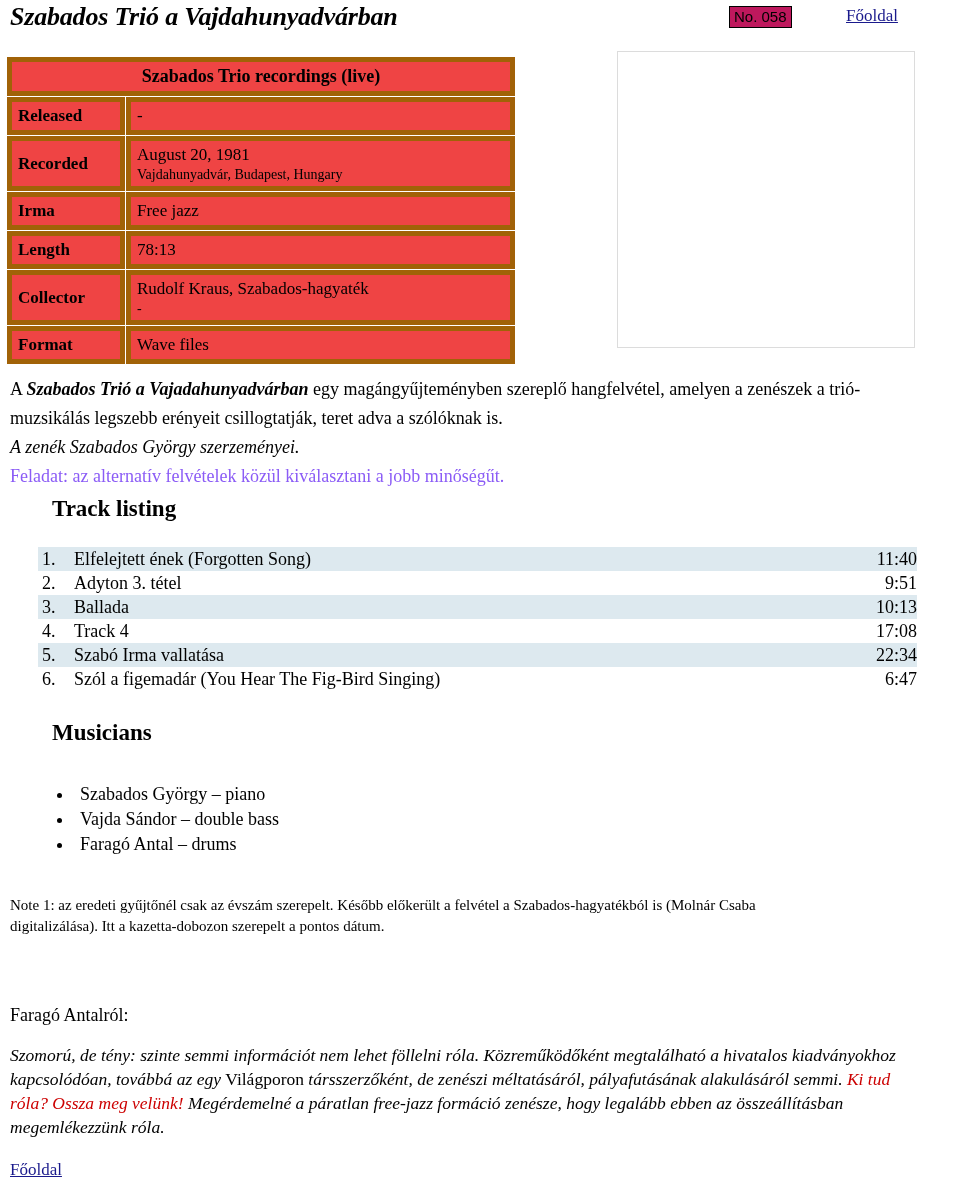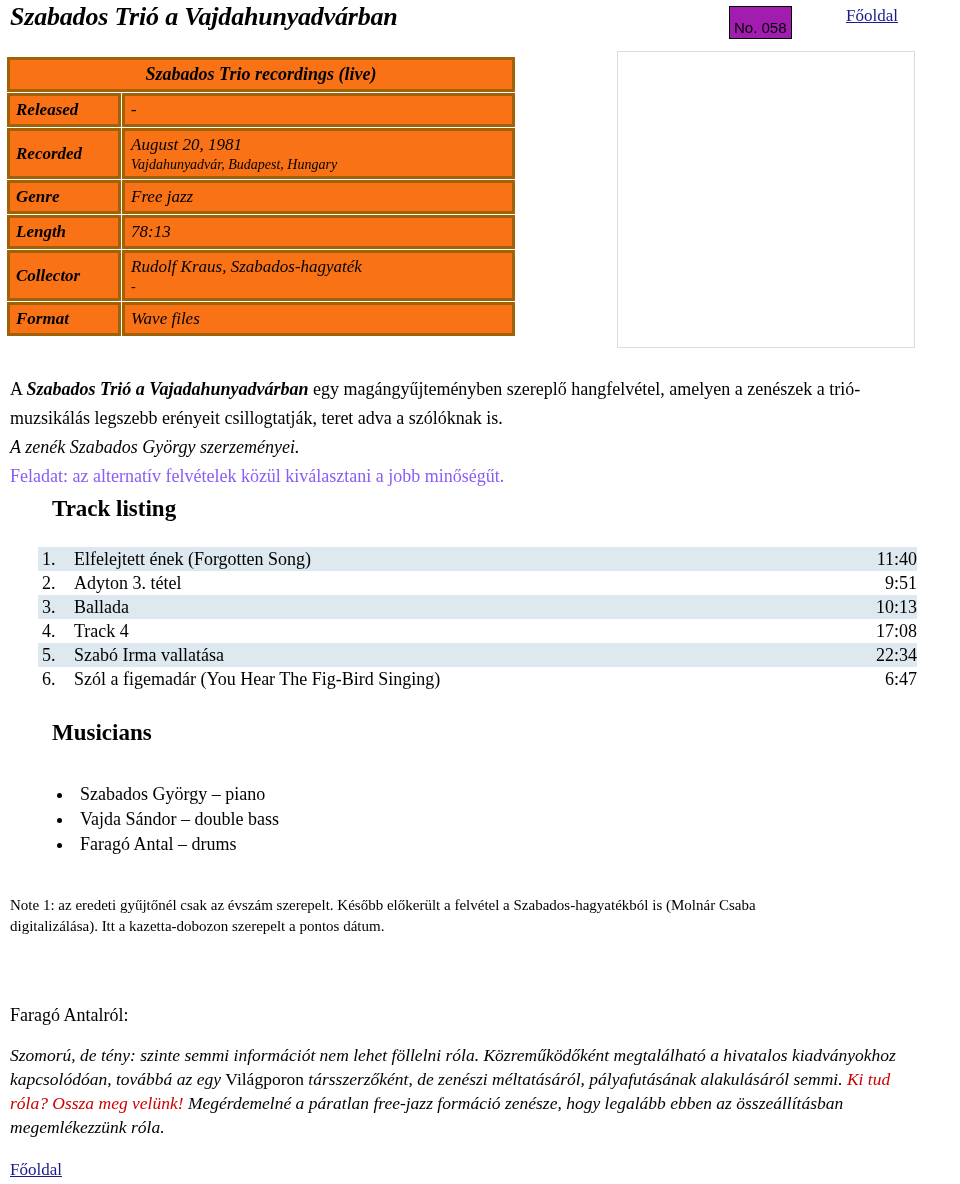--- a/index.html
+++ b/index.html
@@ -32,25 +32,25 @@
     font-weight: bold;
     font-style: italic;
     letter-spacing: -0.2px;
     white-space: nowrap;
   }
   .no-box {
     position: absolute;
     left: 729px;
     top: 6px;
     border: 1px solid #000000;
-    padding: 12px 4px 2px 4px;
+    padding: 1px 4px 2px 4px;
     font-family: "Liberation Sans", "DejaVu Sans", sans-serif;
     font-size: 15px;
     line-height: 17px;
-    background: #a21caf;
+    background: #be185d;
   }
   .home-link-top {
     position: absolute;
     left: 846px;
     top: 6px;
     font-size: 17px;
     color: #1a1a8c;
     text-decoration: underline;
     cursor: pointer;
   }
@@ -59,25 +59,24 @@
   .info-table {
     position: absolute;
     left: 6px;
     top: 56px;
     width: 510px;
     border-collapse: separate;
     border-spacing: 1px;
     font-size: 17px;
   }
   .info-table td, .info-table th {
-    border: 3px solid #a16207;
+    border: 5px solid #a16207;
     padding: 3px 6px;
     vertical-align: middle;
-    background: #f97316;
-    font-style: italic;
+    background: #ef4444;
   }
   .info-table .tbl-title {
     text-align: center;
     font-weight: bold;
     font-size: 18px;
     padding: 4px 6px;
   }
   .info-table .lbl {
     width: 96px;
     font-weight: bold;
@@ -237,21 +236,21 @@
       </td>
     </tr>
     <tr>
       <td class="lbl">Recorded</td>
       <td class="val">
         <span class="main-line">August 20, 1981</span>
         <span class="sub">Vajdahunyadvár, Budapest, Hungary</span>
       </td>
     </tr>
     <tr>
-      <td class="lbl">Genre</td>
+      <td class="lbl">Irma</td>
       <td class="val">
         <span class="main-line">Free jazz</span>
       </td>
     </tr>
     <tr>
       <td class="lbl">Length</td>
       <td class="val">
         <span class="main-line">78:13</span>
       </td>
     </tr>

